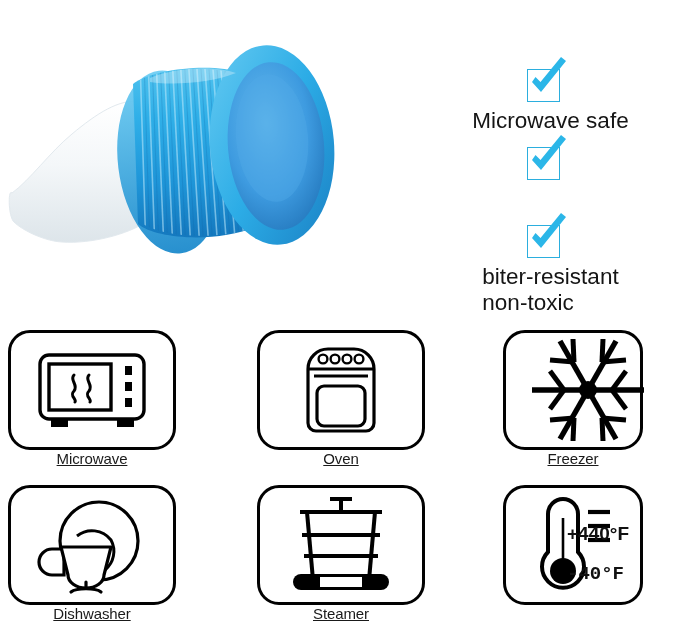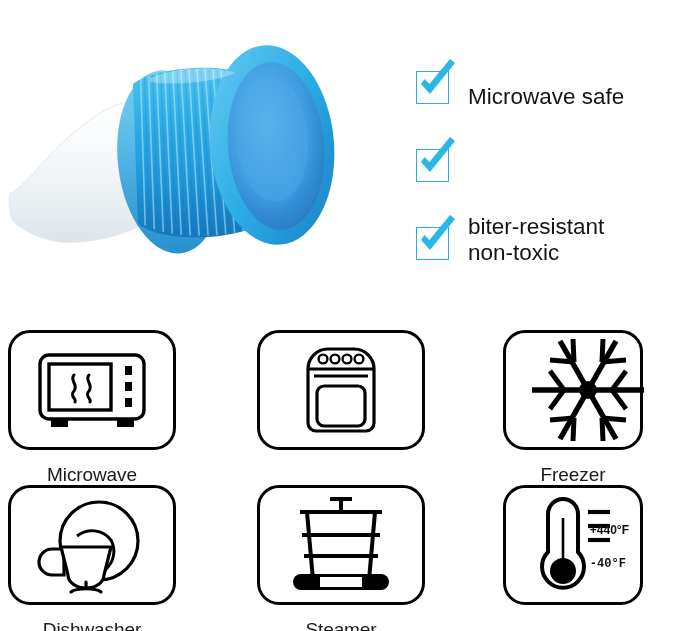--- a/index.html
+++ b/index.html
@@ -43,23 +43,24 @@
   }
 
   .feature-list {
     position: absolute;
     left: 412px; top: 62px;
     width: 267px;
   }
   .feature-row {
     position: relative;
     display: flex;
-    align-items: flex-end;
+    align-items: center;
     height: 48px;
     margin-bottom: 30px;
+    flex-direction: column;
   }
   .feature-row:last-child { margin-bottom: 16px; }
 
   .check-wrap {
     position: relative;
     width: 46px;
     height: 46px;
     flex: 0 0 46px;
   }
   .check-box {
@@ -109,34 +110,35 @@
     height: 120px;
     border: 3.2px solid #010101;
     border-radius: 22px;
     box-sizing: border-box;
     position: relative;
     background: #ffffff;
   }
   .card svg { display: block; position: absolute; left: 0; top: 0; }
 
   .cell-label {
-    margin-top: 14px;
+    margin-top: 0;
     text-align: center;
-    font-size: 19px;
+    font-size: 15px;
     color: #1a1a1a;
     font-family: "Liberation Sans", sans-serif;
     letter-spacing: -0.1px;
+    text-decoration: underline;
   }
 
   .temp-texts {
     position: absolute;
     right: 11px;
     top: 36px;
     text-align: left;
-    font-size: 12px;
+    font-size: 19px;
     color: #111;
     font-weight: 600;
     font-family: "Liberation Sans", sans-serif;
     line-height: 1;
   }
   .temp-texts div + div { margin-top: 22px; font-family: Liberation Mono, monospace; }
 </style>
 </head>
 <body>
 
@@ -302,20 +304,21 @@
           <rect x="57" y="53" width="48" height="40" rx="7"></rect>
         </g>
         <g fill="none" stroke="#000" stroke-width="2.4">
           <circle cx="63" cy="26" r="4.4"></circle>
           <circle cx="75" cy="26" r="4.4"></circle>
           <circle cx="87" cy="26" r="4.4"></circle>
           <circle cx="99" cy="26" r="4.4"></circle>
         </g>
       </svg>
     </div>
+    <div class="cell-label">Oven</div>
   </div>
 
   <div class="cell c2 r0">
     <div class="card">
       <svg width="164" height="114" viewBox="0 0 164 114" xmlns="http://www.w3.org/2000/svg">
         <g stroke="#000" stroke-width="5.4" stroke-linecap="butt" fill="none">
 
           <line x1="26" y1="57" x2="138" y2="57"></line>
 
           <line x1="54" y1="8" x2="110" y2="106"></line>

